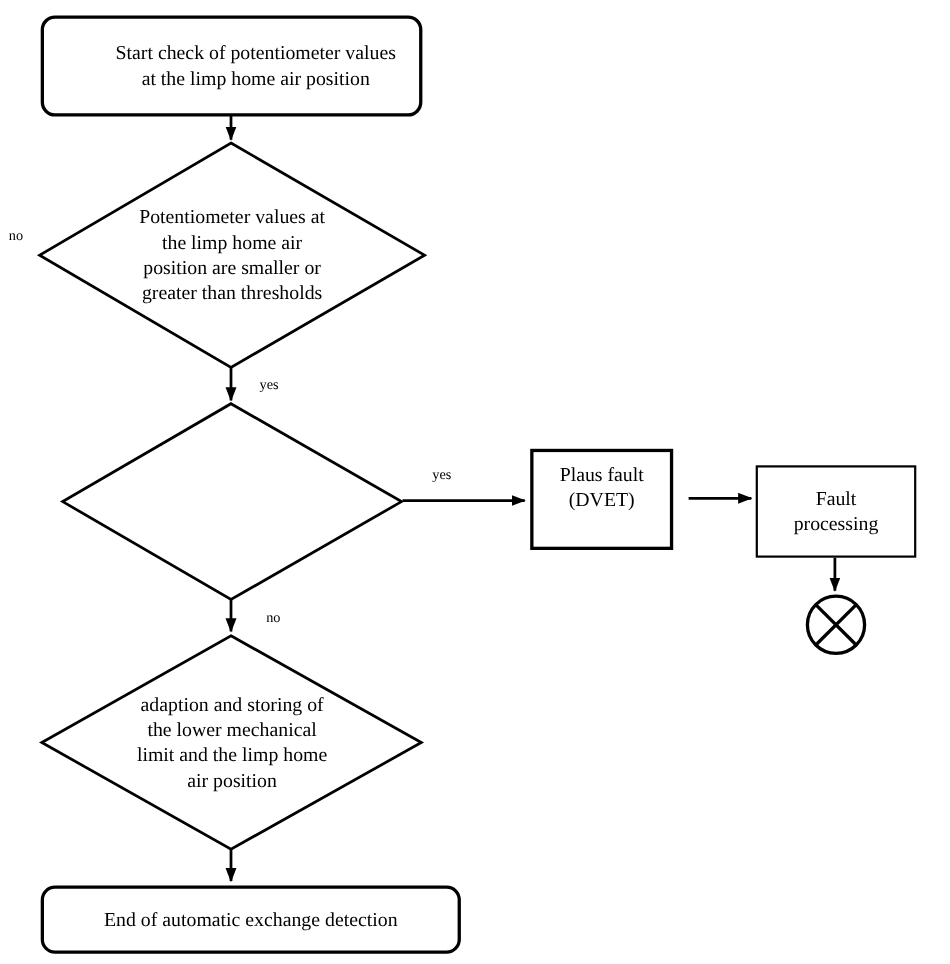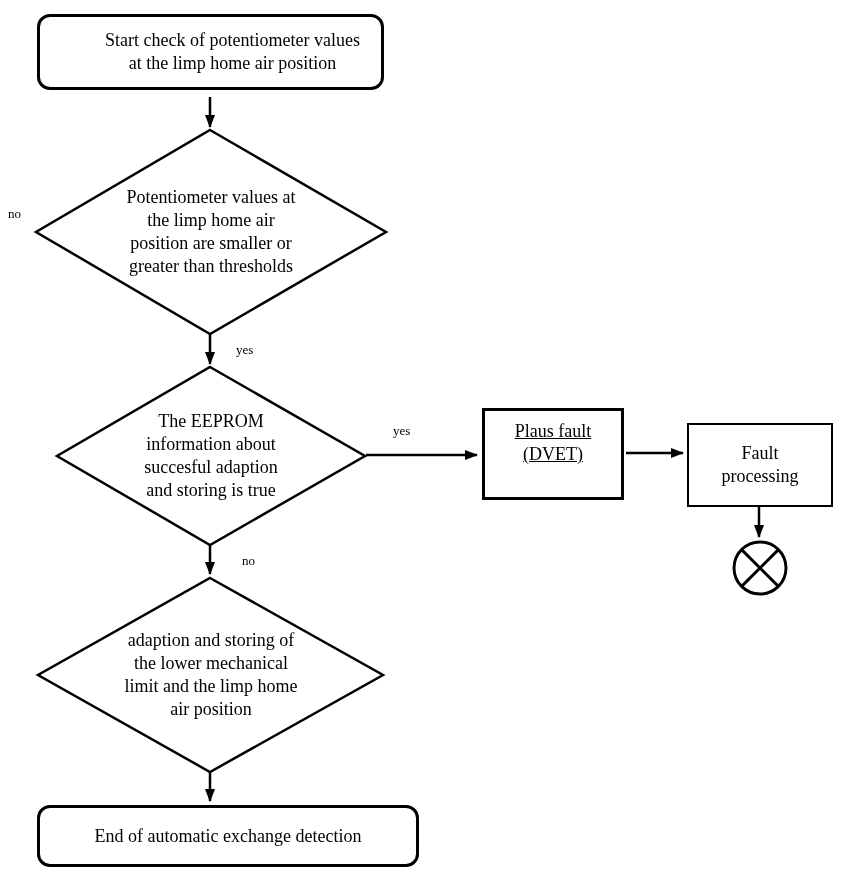--- a/index.html
+++ b/index.html
@@ -34,24 +34,24 @@
   }
   .rounded { border-radius: 13px; }
   .thin { border-width: 2px; }
   .edge-label {
     position: absolute;
     font-size: 13px;
     line-height: 20px;
     white-space: nowrap;
   }
   
-  #start-node   { left: 37px;  top: 14px;  width: 347px; height: 76px; padding-left: 44px; }
+  #start-node   { left: 37px;  top: 14px;  width: 347px; height: 92px; padding-left: 44px; }
   #d1-text      { left: 61px;  top: 184px; width: 300px; height: 96px; }
   #d2-text      { left: 86px;  top: 408px; width: 250px; height: 96px; }
-  #plaus-node   { left: 482px; top: 408px; width: 142px; height: 92px; padding-bottom: 22px; text-decoration: underline; }
+  #plaus-node   { left: 482px; top: 408px; width: 130px; height: 92px; padding-bottom: 22px; }
   #fault-node   { left: 687px; top: 423px; width: 146px; height: 84px; }
   #d3-text      { left: 61px;  top: 627px; width: 300px; height: 96px; }
   #end-node     { left: 37px;  top: 805px; width: 382px; height: 62px; }
   
   #label-no-1  { left: 8px;   top: 204px; }
   #label-yes-1 { left: 236px; top: 340px; }
   #label-yes-2 { left: 393px; top: 421px; }
   #label-no-2  { left: 242px; top: 551px; }
 </style>
 </head>
@@ -90,26 +90,20 @@
 at the limp home air position</span>
   </div>
 
   <div class="node" id="d1-text">
     <span>Potentiometer values at
 the limp home air
 position are smaller or
 greater than thresholds</span>
   </div>
 
-  <div class="node" id="d2-text">
-    <span>The EEPROM
-information about
-succesful adaption
-and storing is true</span>
-  </div>
 
   <div class="node box" id="plaus-node">
     <span>Plaus fault
 (DVET)</span>
   </div>
 
   <div class="node box thin" id="fault-node">
     <span>Fault
 processing</span>
   </div>

